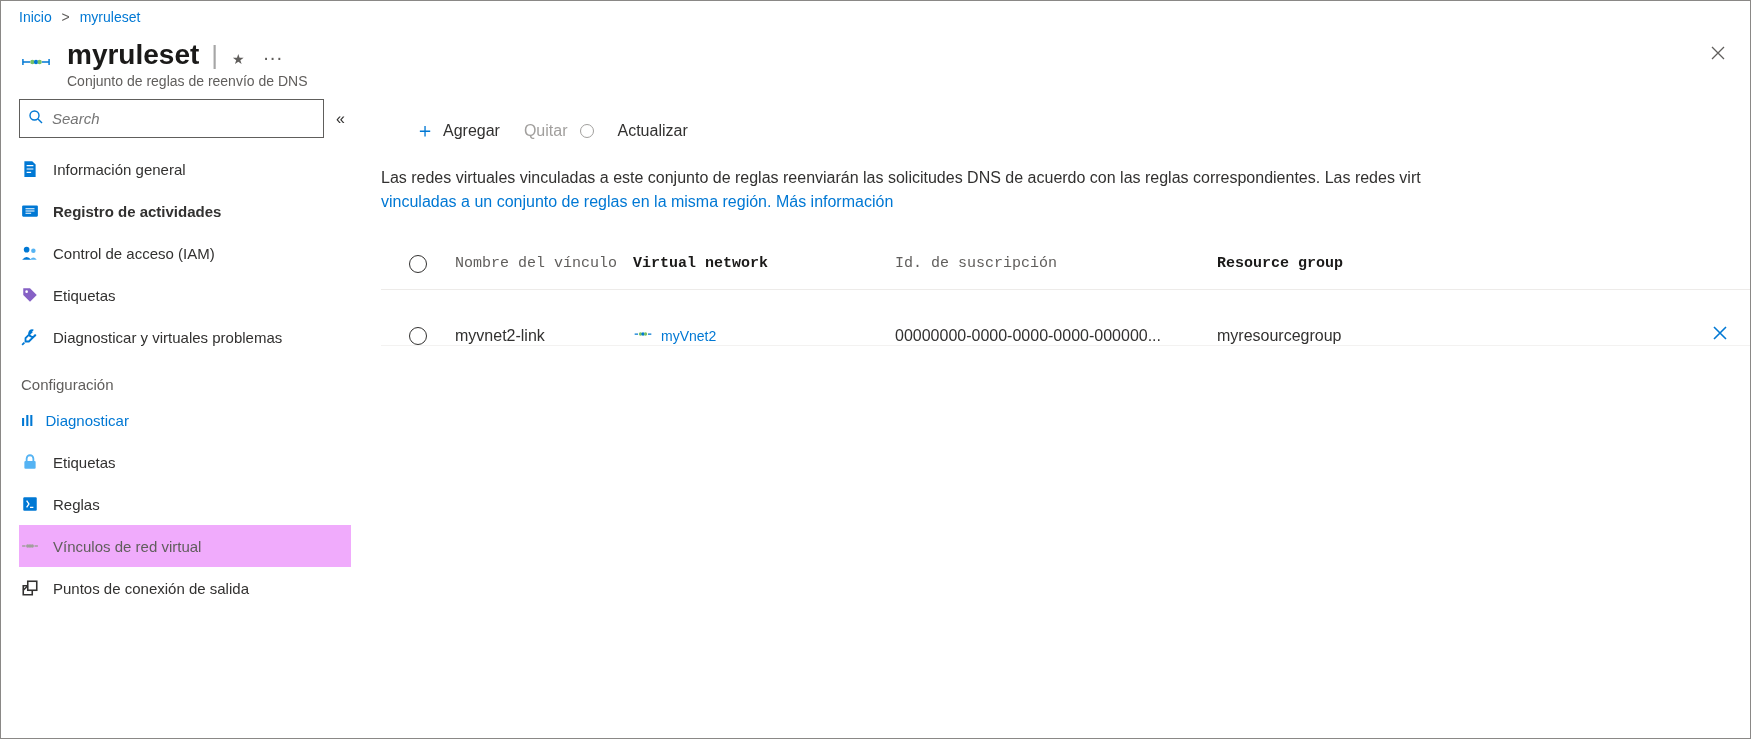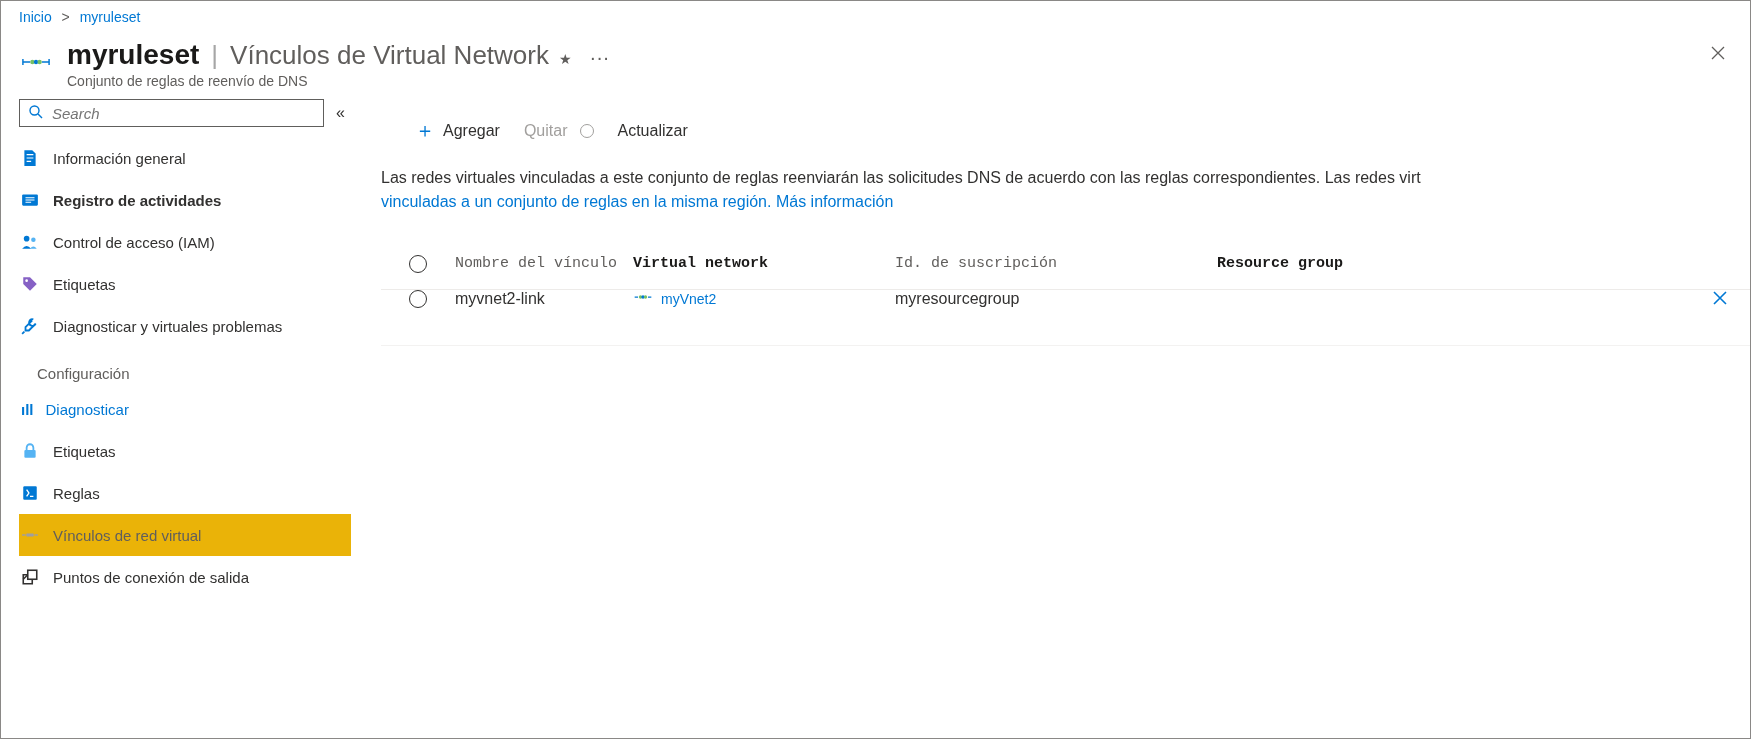--- a/index.html
+++ b/index.html
@@ -14,40 +14,40 @@
 .title-row { display: flex; align-items: baseline; gap: 8px; }
 .title-main { font-size: 28px; font-weight: 600; color: #1b1a19; }
 .title-sep { font-size: 26px; color: #a6a6a6; font-weight: 300; margin: 0 4px; }
 .title-sub { font-size: 26px; color: #605e5c; font-weight: 400; }
 .title-ellipsis { font-size: 20px; color: #605e5c; margin-left: 10px; cursor: pointer; }
 .subtitle { font-size: 14px; color: #605e5c; margin-top: 2px; }
 .close-btn { font-size: 18px; color: #605e5c; cursor: pointer; padding: 6px; }
 .content { display: flex; height: calc(100% - 110px); }
 .sidebar { width: 350px; border-right: none; padding: 0 0 0 18px; }
 .search-row { display: flex; align-items: center; gap: 10px; margin-bottom: 10px; padding-right: 4px; }
-.search-box { display: flex; align-items: center; border: 1px solid #605e5c; height: 28px; padding: 0 8px; gap: 8px; flex: 1; }
+.search-box { display: flex; align-items: center; border: 1px solid #605e5c; height: 39px; padding: 0 8px; gap: 8px; flex: 1; }
 .search-box svg { width: 16px; height: 16px; }
 .search-box input { border: none; outline: none; font-size: 15px; font-style: italic; color: #605e5c; width: 100%; font-family: inherit; }
 .collapse-btn { font-size: 16px; color: #323130; cursor: pointer; padding: 2px; }
 .nav-item { display: flex; align-items: center; height: 42px; padding: 0 0 0 2px; cursor: pointer; gap: 14px; font-size: 15px; color: #323130; }
-.nav-item.selected { background: #eab308; color: #605e5c; }
+.nav-item.selected { background: #f0abfc; color: #605e5c; }
 .nav-icon { width: 18px; height: 18px; display: flex; align-items: center; justify-content: center; }
 .nav-icon svg { width: 18px; height: 18px; }
-.nav-section { font-size: 15px; color: #605e5c; padding: 18px 0 6px 2px; border-bottom: none; margin-left: 16px; }
+.nav-section { font-size: 15px; color: #605e5c; padding: 18px 0 6px 2px; border-bottom: none; }
 .nav-item.highlighted { color: #0078d4; font-weight: 400; gap: 12px; }
 .main { flex: 1; padding: 0 0 0 30px; overflow: hidden; }
 .toolbar { display: flex; align-items: center; gap: 24px; padding: 18px 0 22px 34px; font-size: 16px; }
 .tb-btn { display: flex; align-items: center; gap: 8px; cursor: pointer; color: #323130; }
 .tb-btn.disabled { color: #a19f9d; cursor: default; }
 .tb-btn .plus { color: #0078d4; font-size: 20px; font-weight: 300; }
 .desc { font-size: 16px; color: #323130; line-height: 1.5; padding-right: 0; }
 .desc-link { color: #0078d4; cursor: pointer; }
 .table { margin-top: 24px; }
 .table-header { display: flex; align-items: center; height: 52px; border-bottom: 1px solid #edebe9; }
-.table-row { display: flex; align-items: flex-start; height: 56px; border-bottom: 1px solid #f3f2f1; }
+.table-row { display: flex; align-items: flex-end; height: 56px; border-bottom: 1px solid #f3f2f1; }
 .col-check { width: 74px; display: flex; justify-content: center; }
 .radio-circle { width: 18px; height: 18px; border: 1px solid #323130; border-radius: 50%; cursor: pointer; }
 .col-link { width: 178px; font-size: 16px; color: #323130; }
 .col-vnet { width: 262px; font-size: 16px; }
 .col-sub { width: 322px; font-size: 16px; color: #323130; }
 .col-rg { flex: 1; font-size: 16px; color: #323130; }
 .col-del { width: 60px; display: flex; justify-content: center; }
 .th { font-size: 15px; color: #605e5c; font-family: Liberation Mono, monospace; }
 .th.bold { color: #1b1a19; font-weight: 600; }
 .vnet-cell { display: flex; align-items: center; gap: 8px; }
@@ -74,21 +74,20 @@
         <circle cx="17" cy="12" r="3" fill="#76c065"></circle>
         <circle cx="22" cy="12" r="3" fill="#0078d4"></circle>
         <circle cx="27" cy="12" r="3" fill="#76c065"></circle>
         <path d="M4 8 L4 16 M40 8 L40 16" stroke="#0078d4" stroke-width="2"></path>
       </svg>
   </span>
   <div class="header-text">
     <div class="title-row">
       <span class="title-main">myruleset</span>
       <span class="title-sep">|</span>
-      <span class="title-sub">Vínculos de Virtual Network</span>
       <span class="star">★</span>
       <span class="title-ellipsis">···</span>
     </div>
     <div class="subtitle">Conjunto de reglas de reenvío de DNS</div>
   </div>
   <span class="close-btn">
     <svg width="16" height="16" viewBox="0 0 16 16">
         <path d="M2 2 L14 14 M14 2 L2 14" stroke="#605e5c" stroke-width="1.3"></path>
       </svg>
   </span>
@@ -242,20 +241,21 @@
           <div class="vnet-cell">
             <span class="vnet-mini"><svg viewBox="0 0 24 14">
                   <path d="M2 7h4M18 7h4" stroke="#0078d4" stroke-width="1.5"></path>
                   <circle cx="9" cy="7" r="2" fill="#76c065"></circle>
                   <circle cx="12" cy="7" r="2" fill="#0078d4"></circle>
                   <circle cx="15" cy="7" r="2" fill="#76c065"></circle>
                 </svg></span>
             <span class="vnet-link">myVnet2</span>
           </div>
         </div>
+        <div class="col-sub">00000000-0000-0000-0000-000000...</div>
         <div class="col-rg">myresourcegroup</div>
         <div class="col-del">
           <span class="row-delete"><svg viewBox="0 0 16 16">
                 <path d="M2 2 L14 14 M14 2 L2 14" stroke="#0078d4" stroke-width="1.6"></path>
               </svg></span>
         </div>
       </div>
     </div>
   </div>
 </div>

